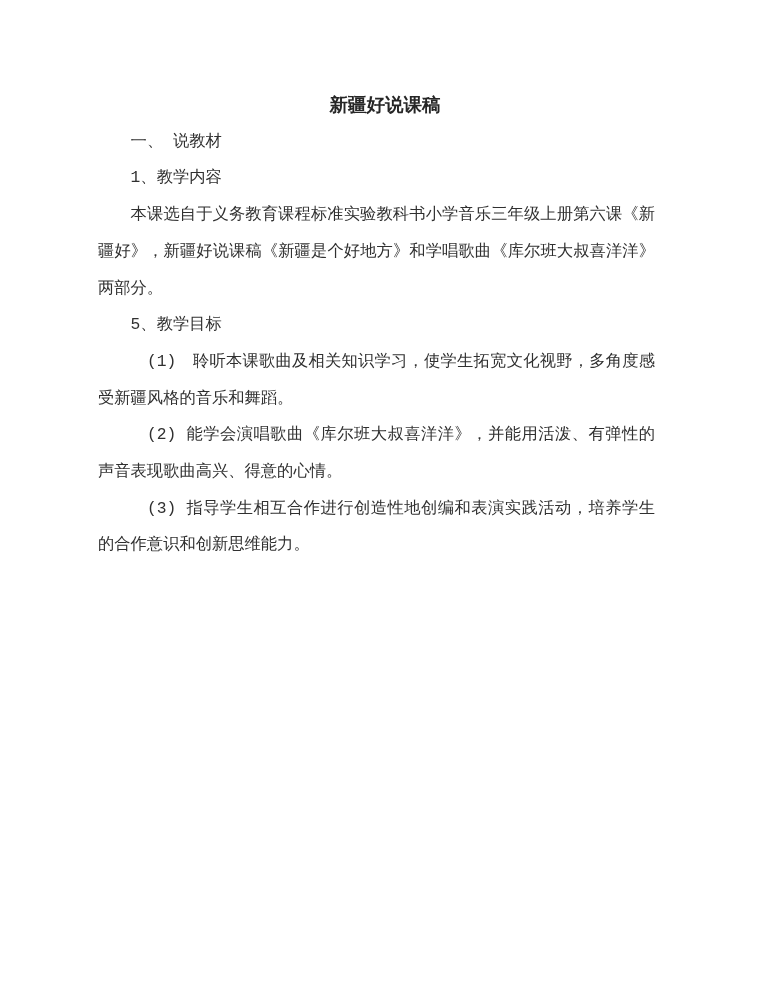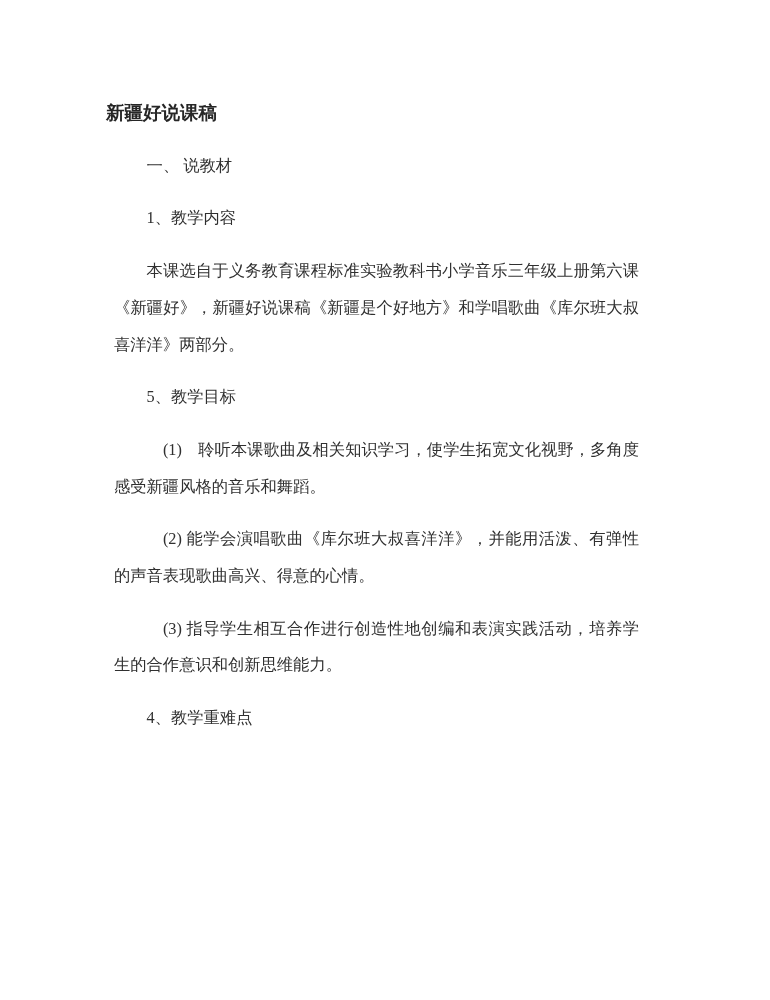--- a/index.html
+++ b/index.html
@@ -14,47 +14,47 @@
     height: 1000px;
     background: #ffffff;
     padding: 87px 98px 0 98px;
     font-family: "Liberation Serif", "DejaVu Serif", serif;
     font-size: 16.3px;
     line-height: 36.7px;
     color: #303030;
     overflow: hidden;
   }
   .doc-title {
-    margin: 8px;
+    margin: 0;
     font-size: 18.5px;
     font-weight: bold;
-    text-align: left;
+    text-align: center;
     line-height: 36.7px;
     color: #262626;
   }
   .para {
-    margin: 16px;
+    margin: 0;
     padding-right: 17px;
     text-indent: 2em;
     text-align: justify;
     text-justify: inter-ideograph;
     word-break: normal;
+    font-family: Liberation Mono, monospace;
   }
   .para.num {
     text-indent: 3em;
   }
 </style>
 </head>
 <body>
 
 <div class="page">
   <h1 class="doc-title">新疆好说课稿</h1>
   <div>
       <p class="para">一、 说教材</p>
       <p class="para">1、教学内容</p>
       <p class="para">本课选自于义务教育课程标准实验教科书小学音乐三年级上册第六课《新疆好》，新疆好说课稿《新疆是个好地方》和学唱歌曲《库尔班大叔喜洋洋》两部分。</p>
       <p class="para">5、教学目标</p>
       <p class="para num">(1)　聆听本课歌曲及相关知识学习，使学生拓宽文化视野，多角度感受新疆风格的音乐和舞蹈。</p>
       <p class="para num">(2) 能学会演唱歌曲《库尔班大叔喜洋洋》，并能用活泼、有弹性的声音表现歌曲高兴、得意的心情。</p>
       <p class="para num">(3) 指导学生相互合作进行创造性地创编和表演实践活动，培养学生的合作意识和创新思维能力。</p>
-      <p class="para">4、教学重难点</p>
     </div>
 </div>
 
 </body></html>

